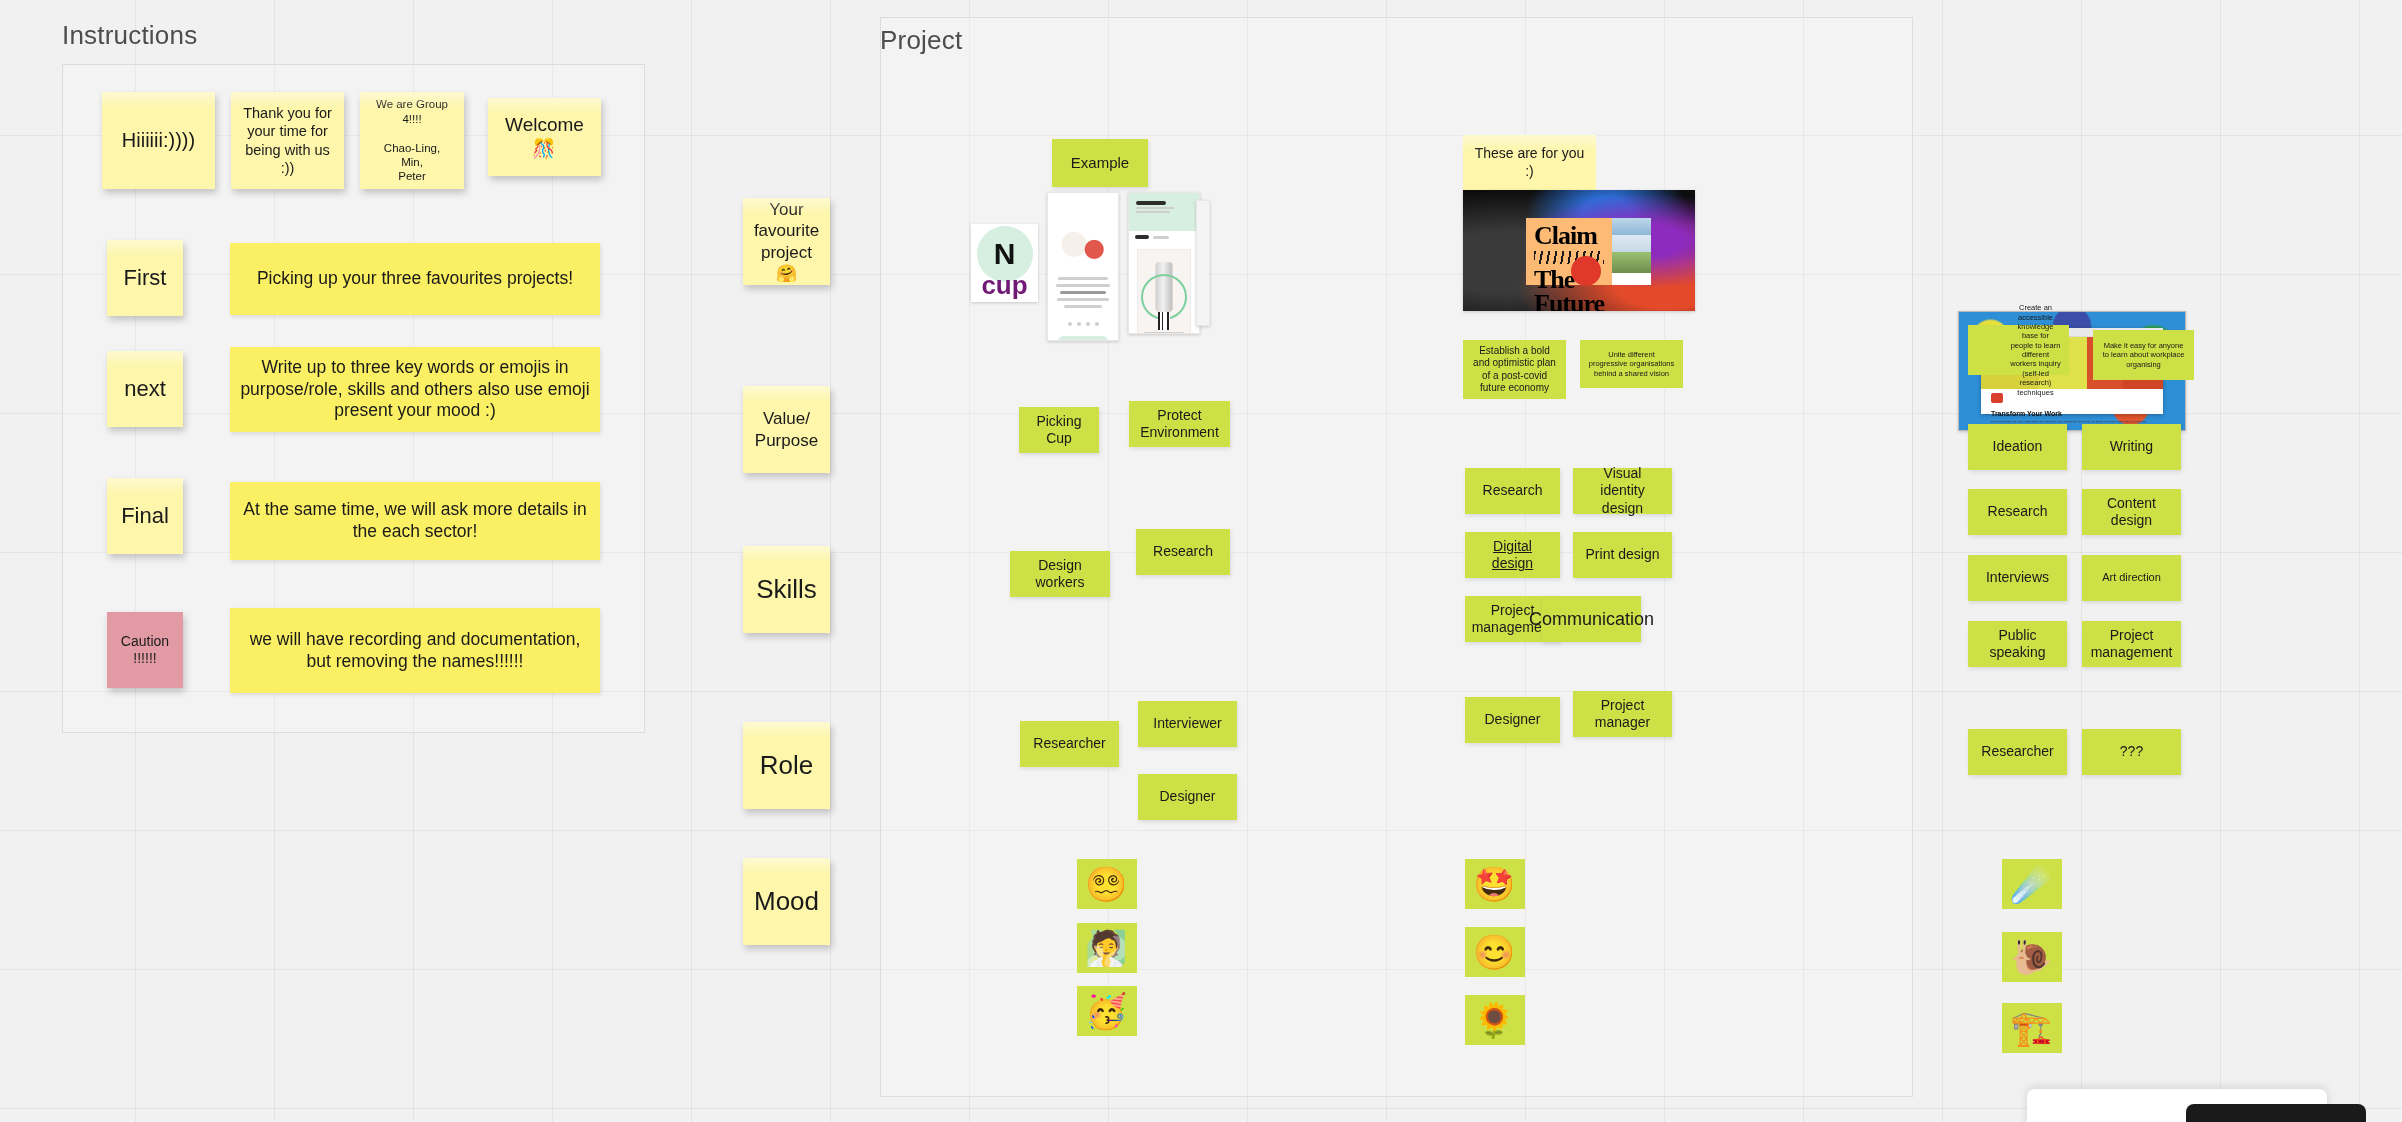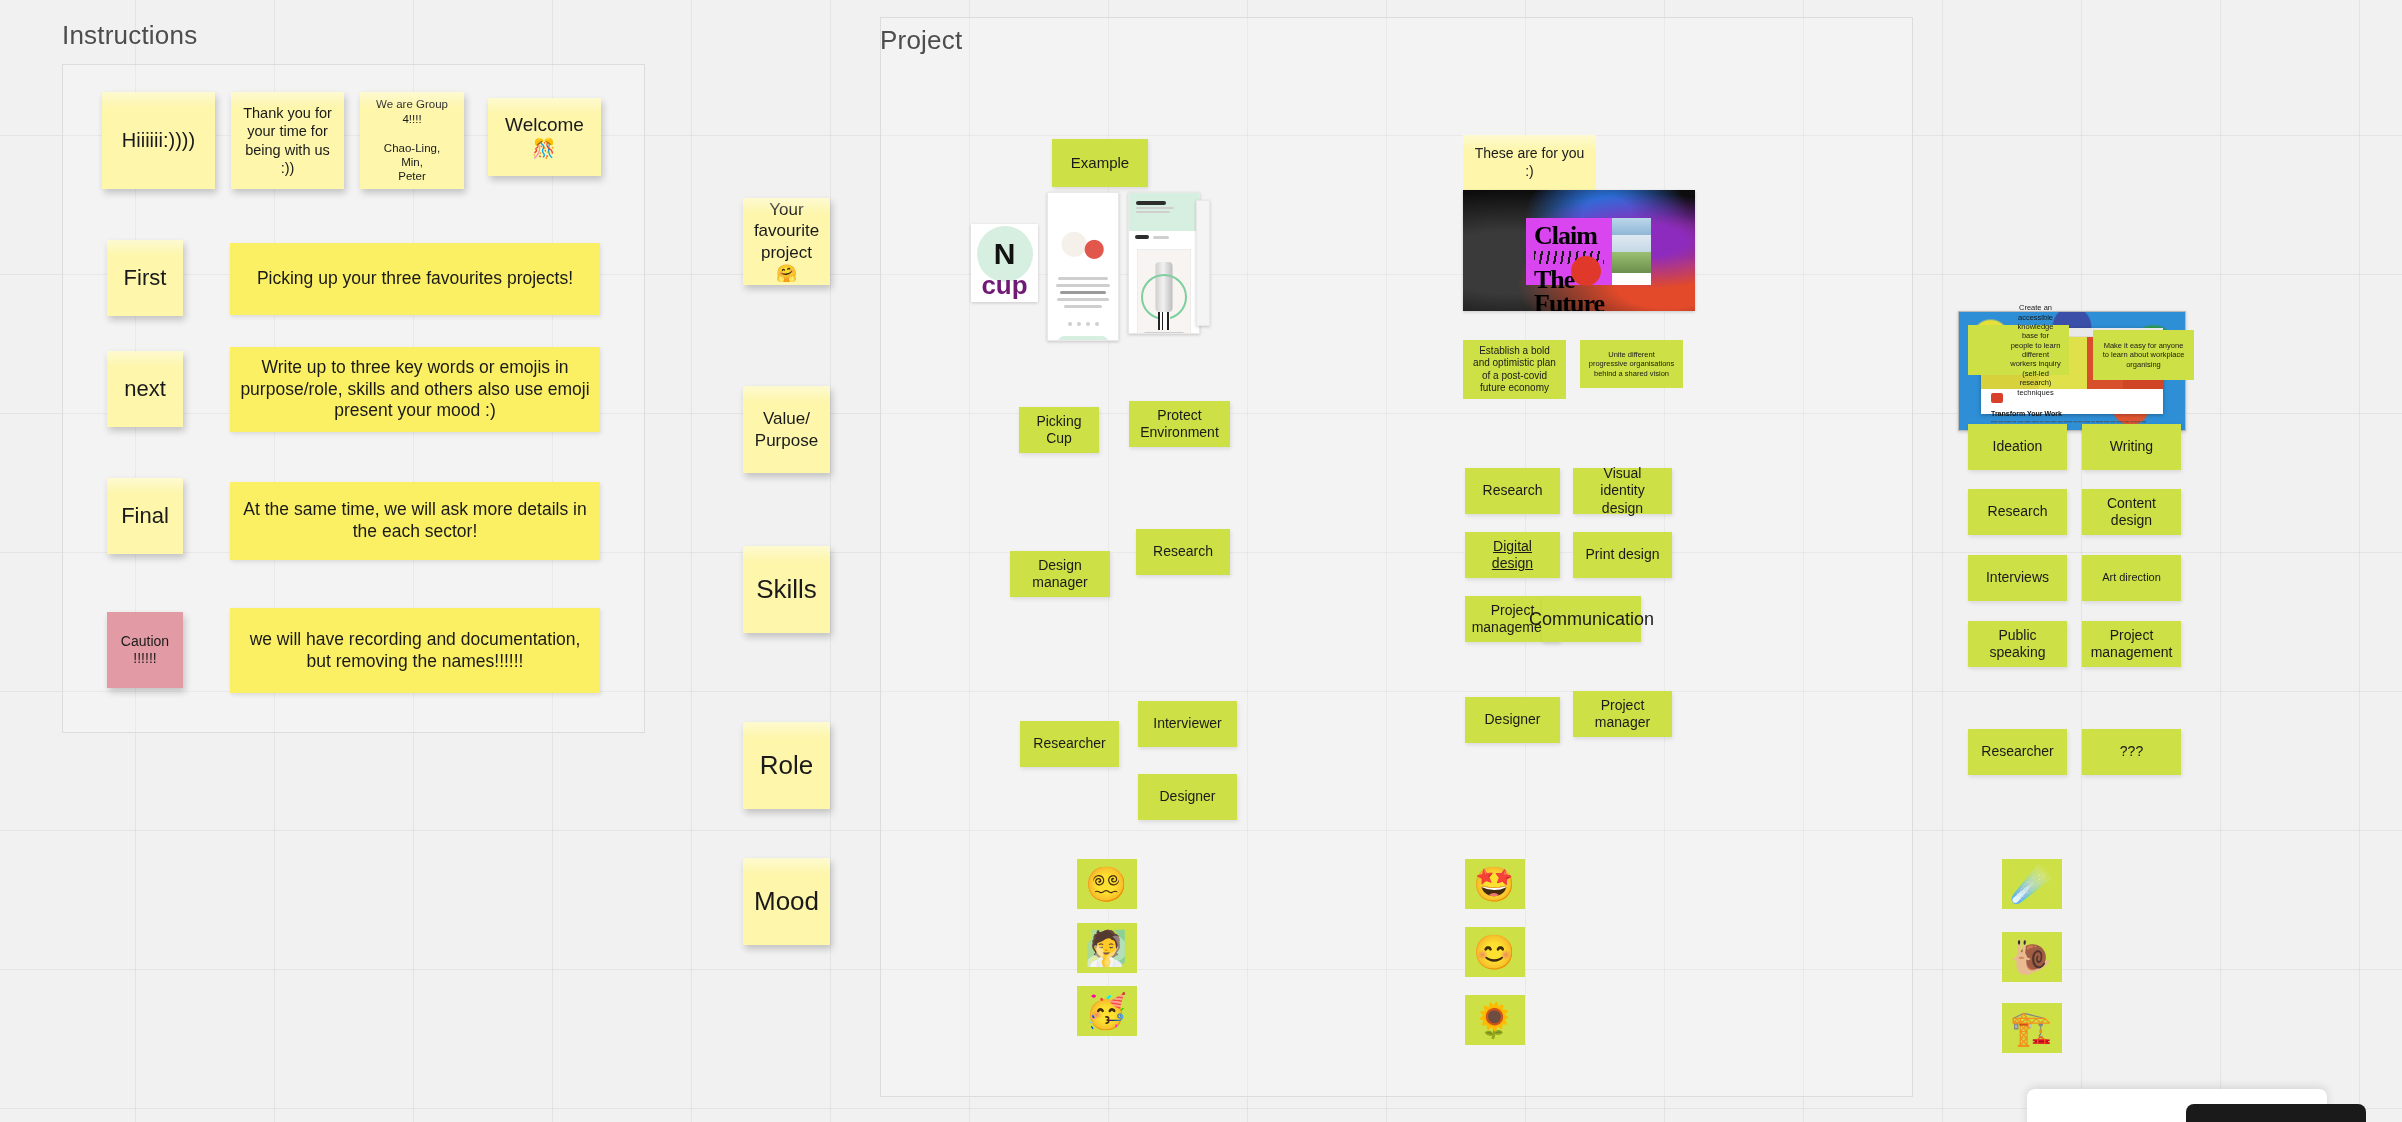--- a/index.html
+++ b/index.html
@@ -99,21 +99,21 @@
   .claim { background:#111; position:relative; }
   .claim .bg { position:absolute; inset:0;
     background:
       radial-gradient(ellipse at 78% 42%, #8e2bbf 0 16%, transparent 48%),
       radial-gradient(ellipse at 88% 78%, #e24a2a 0 18%, transparent 52%),
       radial-gradient(ellipse at 62% 20%, #2a6fd8 0 12%, transparent 40%),
       radial-gradient(ellipse at 20% 60%, #3a3a3a 0 30%, transparent 70%),
       #0d0d0d;
   }
   .claim .inner { position:absolute; left:63px; top:28px; right:44px; bottom:26px;
-     background:#d946ef; display:flex; }
+     background:#fdba74; display:flex; }
   .claim .lft { flex:1.35; padding:6px 8px; }
   .claim .rgt { flex:1; display:flex; flex-direction:column; }
   .claim .rgt .s1{flex:1;background:linear-gradient(#bcd7ea,#8fb6d6);}
   .claim .rgt .s2{flex:1;background:linear-gradient(#dfe9f2,#c5d8e6);}
   .claim .rgt .s3{flex:1.2;background:linear-gradient(#9bbf72,#6b8f4c);}
   .claim .rgt .s4{height:12px;background:#fff;}
   .claimword { font-family:"Liberation Serif", serif; font-weight:700;
                font-size:26px; letter-spacing:-1px; color:#000; line-height:.95;}
   .futureword{ font-family:"Liberation Serif", serif; font-weight:700;
                font-size:26px; letter-spacing:-1px; color:#000; line-height:.95; margin-top:4px;}
@@ -266,21 +266,21 @@
     <span class="noteTxt">Picking Cup</span>
   </div>
   <div class="note green sh" style="left:1129px; top:401px; width:101px; height:46px; font-size:14px;">
     <span class="noteTxt">Protect Environment</span>
   </div>
 
   <div class="note green sh" style="left:1136px; top:529px; width:94px; height:46px; font-size:14px;">
     <span class="noteTxt">Research</span>
   </div>
   <div class="note green sh" style="left:1010px; top:551px; width:100px; height:46px; font-size:14px;">
-    <span class="noteTxt">Design manager</span>
+    <span class="noteTxt">Design workers</span>
   </div>
 
   <div class="note green sh" style="left:1138px; top:701px; width:99px; height:46px; font-size:14px;">
     <span class="noteTxt">Interviewer</span>
   </div>
   <div class="note green sh" style="left:1020px; top:721px; width:99px; height:46px; font-size:14px;">
     <span class="noteTxt">Researcher</span>
   </div>
   <div class="note green sh" style="left:1138px; top:774px; width:99px; height:46px; font-size:14px;">
     <span class="noteTxt">Designer</span>

